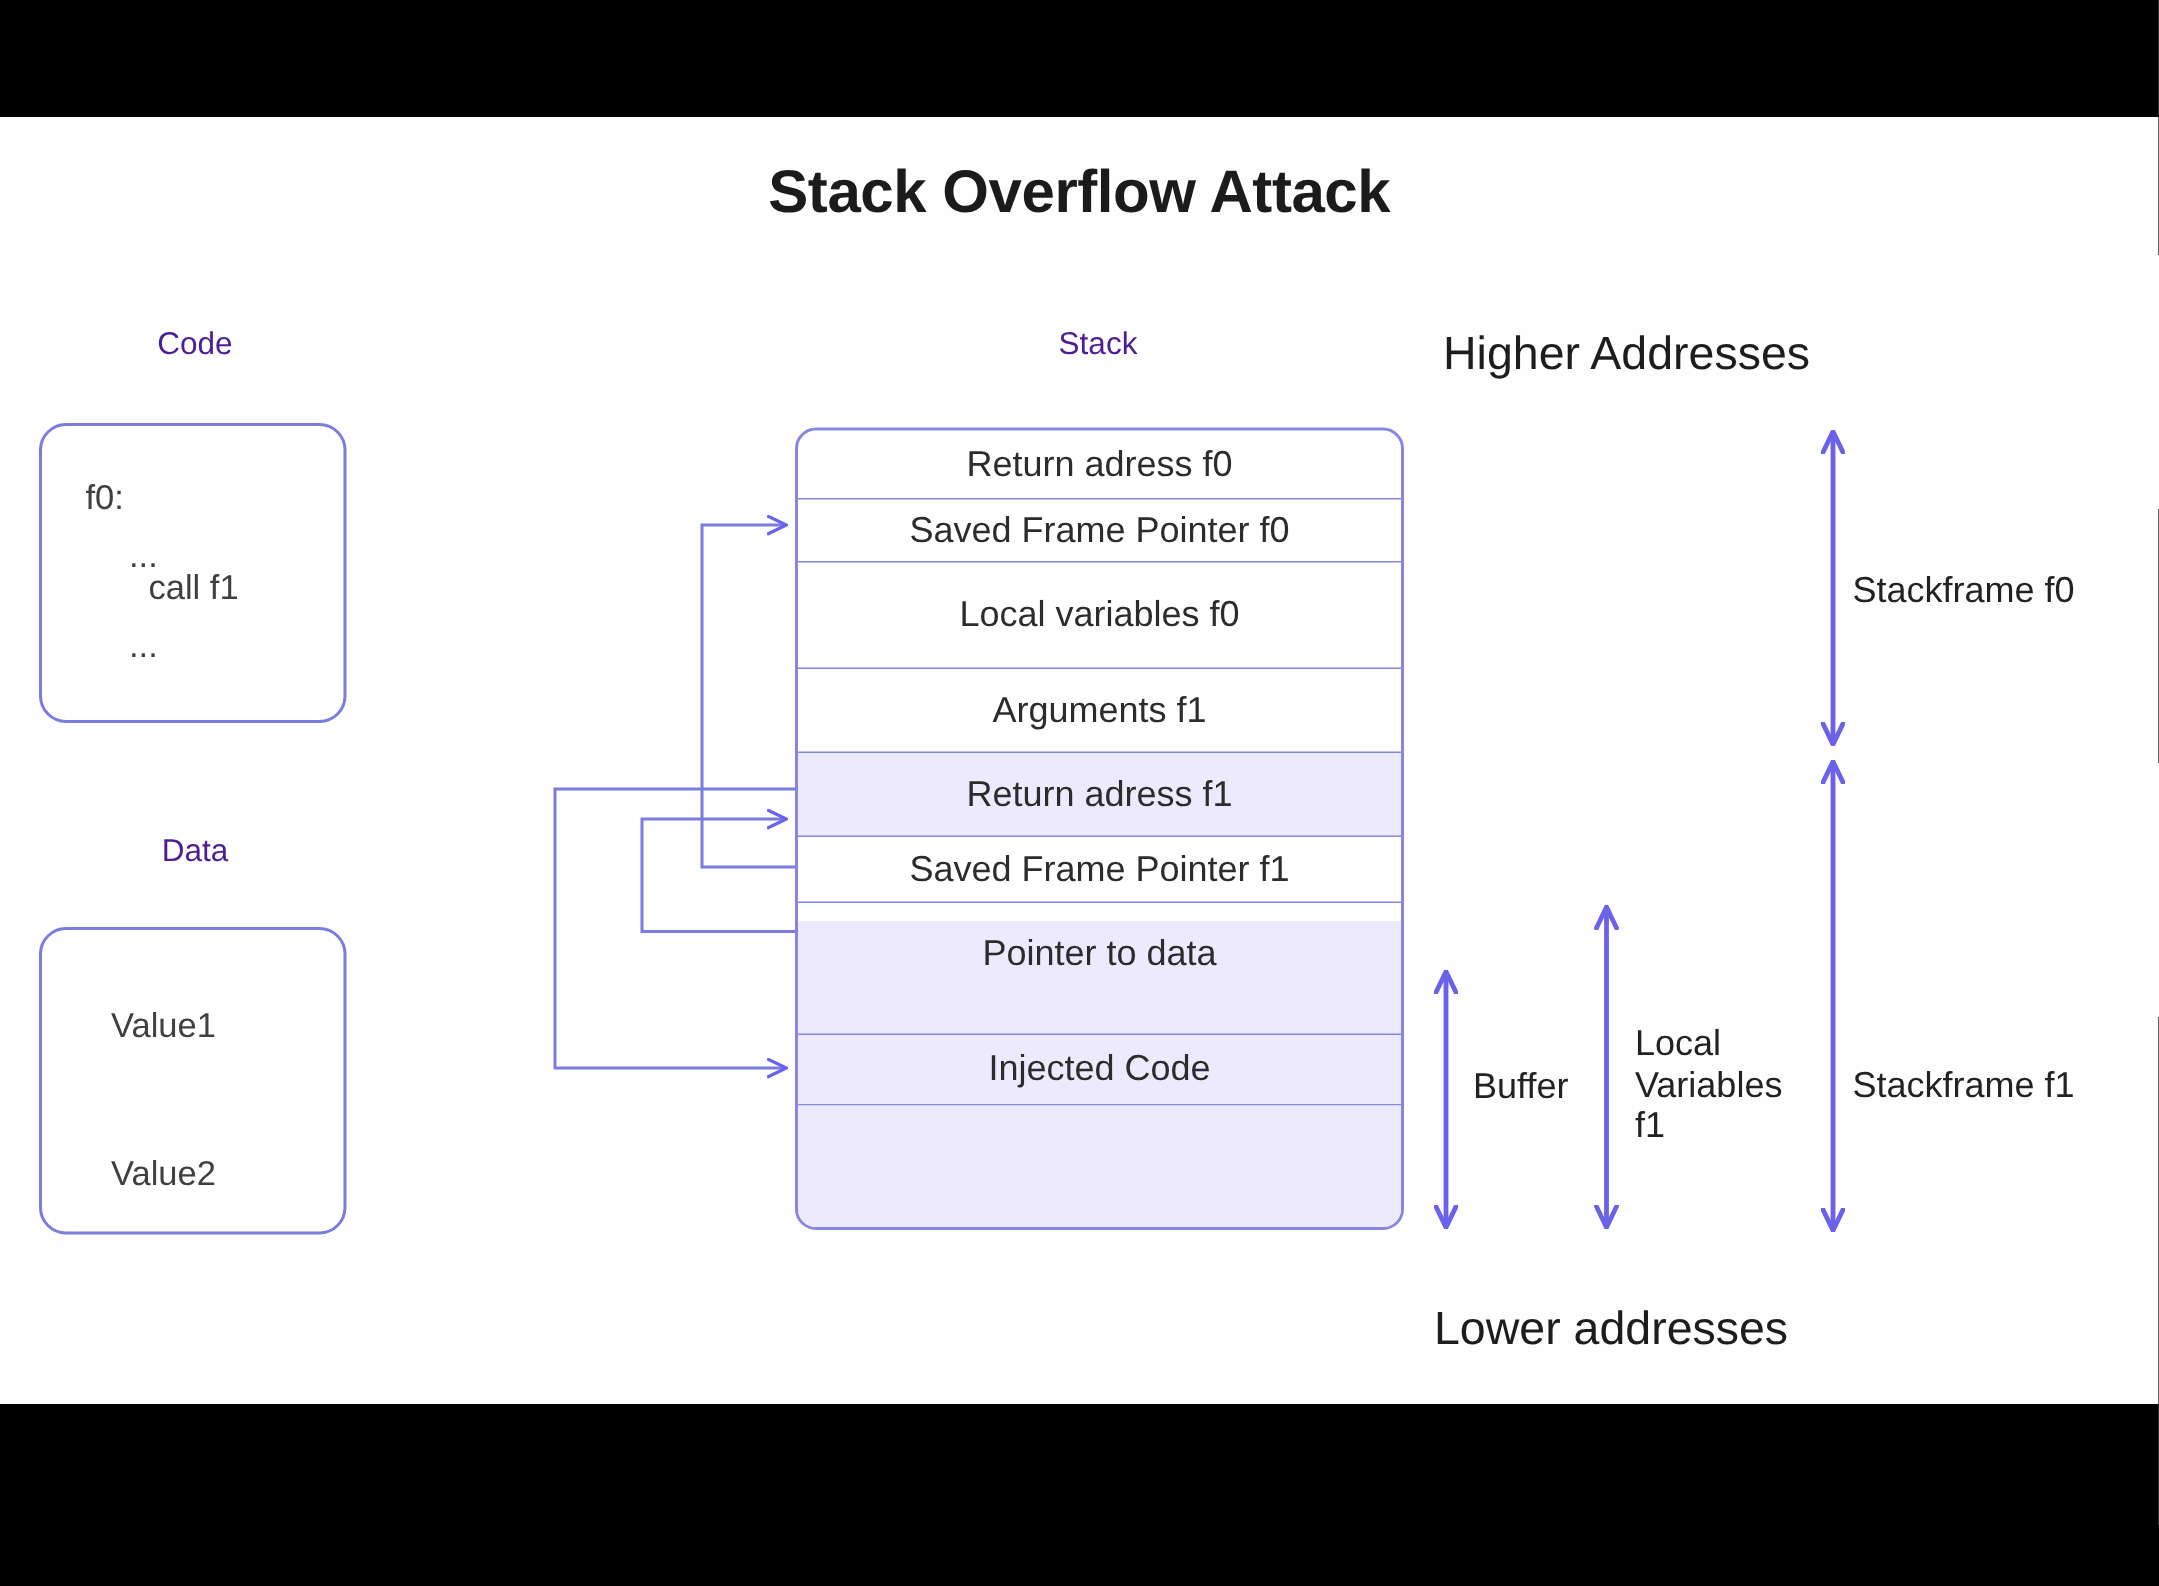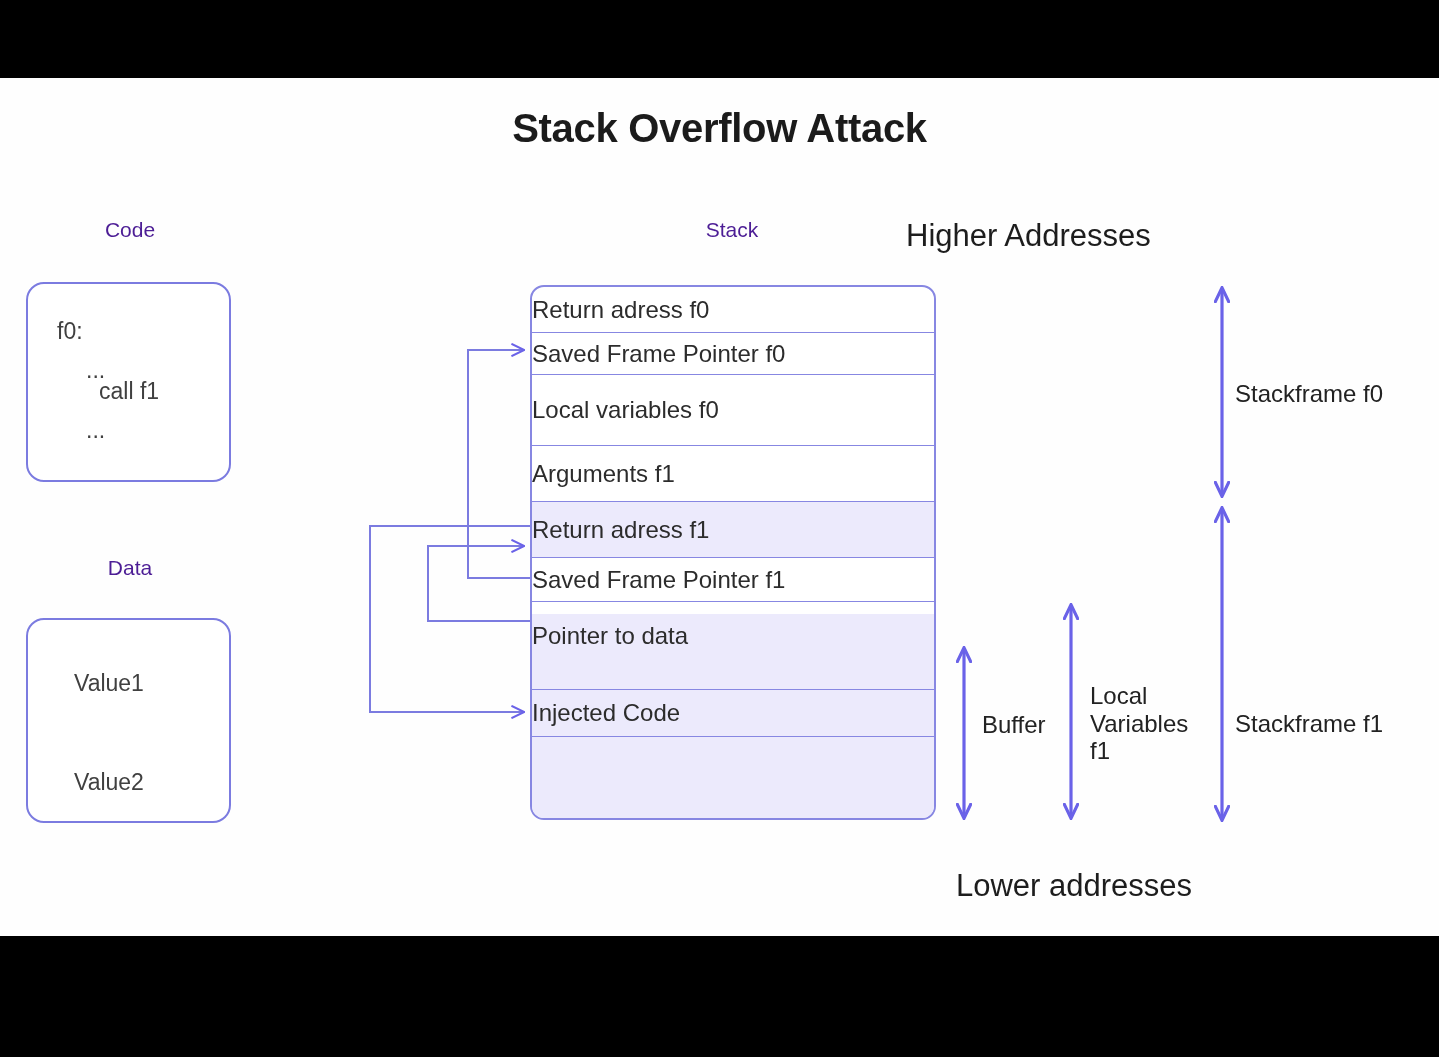--- a/index.html
+++ b/index.html
@@ -21,21 +21,21 @@
               background:#fff; box-sizing:border-box; }
 
   .codeline { position:absolute; font-size:23px; color:#404040; white-space:pre; }
 
   
   #stack { position:absolute; left:530px; top:207px; width:406px; height:535px;
            border:2px solid #8787e2; border-radius:14px; box-sizing:border-box;
            background:#fff; overflow:hidden; }
   .srow { position:absolute; left:0; width:100%; box-sizing:border-box;
           border-bottom:1.6px solid #8787e2; display:flex; align-items:center;
-          }
+          justify-content:center; }
   .srow .lbl { font-size:24px; color:#2c2c2c; white-space:nowrap; }
   .srow.hl { background:#eceafc; }
   .srow.last { border-bottom:none; }
 
   
   #conn { position:absolute; left:0; top:0; width:1439px; height:858px;
           pointer-events:none; }
 
   
   .measure-label { position:absolute; font-size:24px; color:#222; line-height:1.15;
@@ -130,21 +130,21 @@
 
       <g>
         <line x1="1071" y1="527" x2="1071" y2="740" stroke="#6a62e8" stroke-width="3.2" marker-start="url(#ahb)" marker-end="url(#ahb)"></line>
       </g>
 
       <g>
         <line x1="964" y1="570" x2="964" y2="740" stroke="#6a62e8" stroke-width="3.2" marker-start="url(#ahb)" marker-end="url(#ahb)"></line>
       </g>
     </svg>
 
-    <div class="addr-label" style="left:906px; top:140px;">Higher Addresses</div>
+    <div class="addr-label" style="left:962px; top:140px;">Higher Addresses</div>
     <div class="addr-label" style="left:956px; top:790px;">Lower addresses</div>
 
     <div class="measure-label" style="left:1235px; top:302px;">Stackframe f0</div>
     <div class="measure-label" style="left:1235px; top:632px;">Stackframe f1</div>
     <div class="measure-label" style="left:982px; top:633px;">Buffer</div>
     <div class="measure-label" style="left:1090px; top:604px;">Local
 Variables
 f1</div>
 
   </div>

